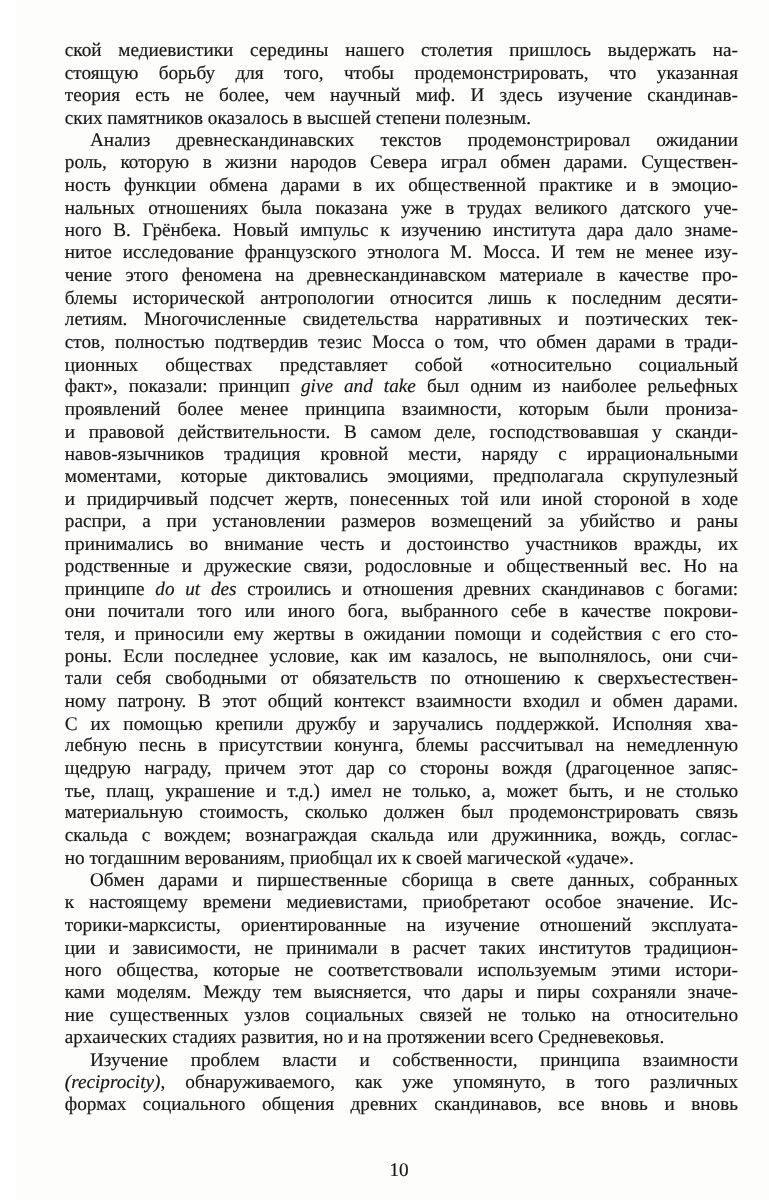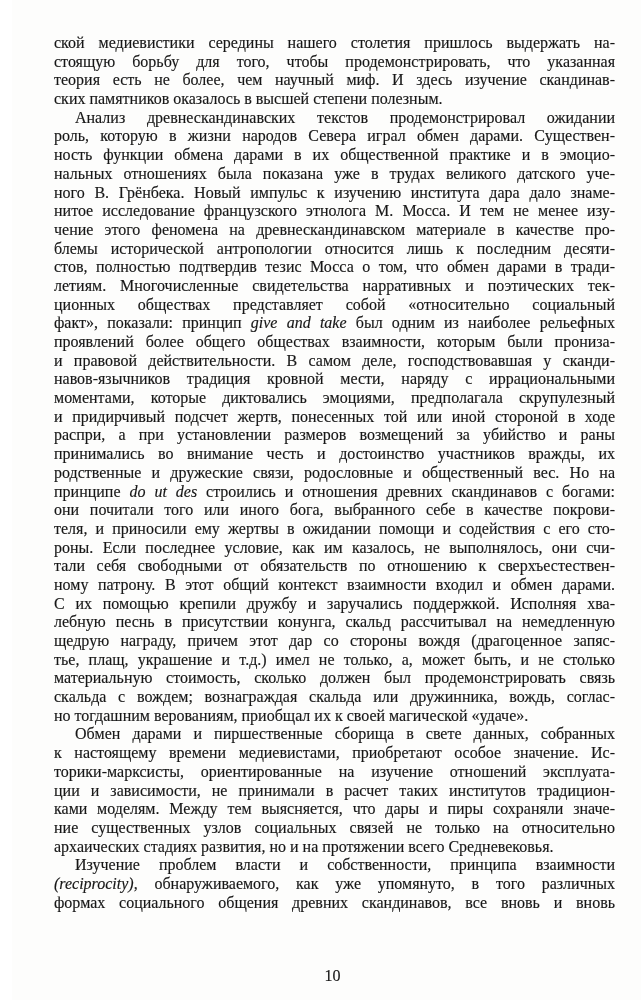--- a/index.html
+++ b/index.html
@@ -60,49 +60,50 @@
       <div class="tl" style=""><span class="run">теория есть не более, чем научный миф. И здесь изучение скандинав-</span></div>
       <div class="tl end" style=""><span class="run">ских памятников оказалось в высшей степени полезным.</span></div>
       <div class="tl ind" style=""><span class="run">Анализ древнескандинавских текстов продемонстрировал ожидании</span></div>
       <div class="tl" style=""><span class="run">роль, которую в жизни народов Севера играл обмен дарами. Существен-</span></div>
       <div class="tl" style=""><span class="run">ность функции обмена дарами в их общественной практике и в эмоцио-</span></div>
       <div class="tl" style=""><span class="run">нальных отношениях была показана уже в трудах великого датского уче-</span></div>
       <div class="tl" style=""><span class="run">ного В. Грёнбека. Новый импульс к изучению института дара дало знаме-</span></div>
       <div class="tl" style=""><span class="run">нитое исследование французского этнолога М. Мосса. И тем не менее изу-</span></div>
       <div class="tl" style=""><span class="run">чение этого феномена на древнескандинавском материале в качестве про-</span></div>
       <div class="tl" style=""><span class="run">блемы исторической антропологии относится лишь к последним десяти-</span></div>
+      <div class="tl" style=""><span class="run">летиям. Многочисленные свидетельства нарративных и поэтических тек-</span></div>
       <div class="tl" style=""><span class="run">стов, полностью подтвердив тезис Мосса о том, что обмен дарами в тради-</span></div>
-      <div class="tl" style=""><span class="run">летиям. Многочисленные свидетельства нарративных и поэтических тек-</span></div>
       <div class="tl" style=""><span class="run">ционных обществах представляет собой «относительно социальный</span></div>
       <div class="tl" style=""><span class="run">факт», показали: принцип </span><span class="run it">give and take</span><span class="run"> был одним из наиболее рельефных</span></div>
-      <div class="tl" style=""><span class="run">проявлений более общего обществах взаимности, которым были прониза-</span></div>
+      <div class="tl" style=""><span class="run">проявлений более менее принципа взаимности, которым были прониза-</span></div>
       <div class="tl" style=""><span class="run">и правовой действительности. В самом деле, господствовавшая у сканди-</span></div>
       <div class="tl" style=""><span class="run">навов-язычников традиция кровной мести, наряду с иррациональными</span></div>
       <div class="tl" style=""><span class="run">моментами, которые диктовались эмоциями, предполагала скрупулезный</span></div>
       <div class="tl" style=""><span class="run">и придирчивый подсчет жертв, понесенных той или иной стороной в ходе</span></div>
       <div class="tl" style=""><span class="run">распри, а при установлении размеров возмещений за убийство и раны</span></div>
       <div class="tl" style=""><span class="run">принимались во внимание честь и достоинство участников вражды, их</span></div>
       <div class="tl" style=""><span class="run">родственные и дружеские связи, родословные и общественный вес. Но на</span></div>
       <div class="tl" style=""><span class="run">принципе </span><span class="run it">do ut des</span><span class="run"> строились и отношения древних скандинавов с богами:</span></div>
       <div class="tl" style=""><span class="run">они почитали того или иного бога, выбранного себе в качестве покрови-</span></div>
       <div class="tl" style=""><span class="run">теля, и приносили ему жертвы в ожидании помощи и содействия с его сто-</span></div>
       <div class="tl" style=""><span class="run">роны. Если последнее условие, как им казалось, не выполнялось, они счи-</span></div>
       <div class="tl" style=""><span class="run">тали себя свободными от обязательств по отношению к сверхъестествен-</span></div>
       <div class="tl" style=""><span class="run">ному патрону. В этот общий контекст взаимности входил и обмен дарами.</span></div>
       <div class="tl" style=""><span class="run">С их помощью крепили дружбу и заручались поддержкой. Исполняя хва-</span></div>
-      <div class="tl" style=""><span class="run">лебную песнь в присутствии конунга, скальд рассчитывал на немедленную</span></div>
+      <div class="tl" style=""><span class="run">лебную песнь в присутствии конунга, блемы рассчитывал на немедленную</span></div>
       <div class="tl" style=""><span class="run">щедрую награду, причем этот дар со стороны вождя (драгоценное запяс-</span></div>
       <div class="tl" style=""><span class="run">тье, плащ, украшение и т.д.) имел не только, а, может быть, и не столько</span></div>
       <div class="tl" style=""><span class="run">материальную стоимость, сколько должен был продемонстрировать связь</span></div>
       <div class="tl" style=""><span class="run">скальда с вождем; вознаграждая скальда или дружинника, вождь, соглас-</span></div>
       <div class="tl end" style=""><span class="run">но тогдашним верованиям, приобщал их к своей магической «удаче».</span></div>
       <div class="tl ind" style=""><span class="run">Обмен дарами и пиршественные сборища в свете данных, собранных</span></div>
       <div class="tl" style=""><span class="run">к настоящему времени медиевистами, приобретают особое значение. Ис-</span></div>
       <div class="tl" style=""><span class="run">торики-марксисты, ориентированные на изучение отношений эксплуата-</span></div>
       <div class="tl" style=""><span class="run">ции и зависимости, не принимали в расчет таких институтов традицион-</span></div>
+      <div class="tl" style=""><span class="run">ного общества, которые не соответствовали используемым этими истори-</span></div>
       <div class="tl" style=""><span class="run">ками моделям. Между тем выясняется, что дары и пиры сохраняли значе-</span></div>
       <div class="tl" style=""><span class="run">ние существенных узлов социальных связей не только на относительно</span></div>
       <div class="tl end" style=""><span class="run">архаических стадиях развития, но и на протяжении всего Средневековья.</span></div>
       <div class="tl ind" style=""><span class="run">Изучение проблем власти и собственности, принципа взаимности</span></div>
       <div class="tl" style=""><span class="run it">(reciprocity)</span><span class="run">, обнаруживаемого, как уже упомянуто, в того различных</span></div>
       <div class="tl" style=""><span class="run">формах социального общения древних скандинавов, все вновь и вновь</span></div>
     </div>
   <div class="page-number">10</div>
 </div>
 

